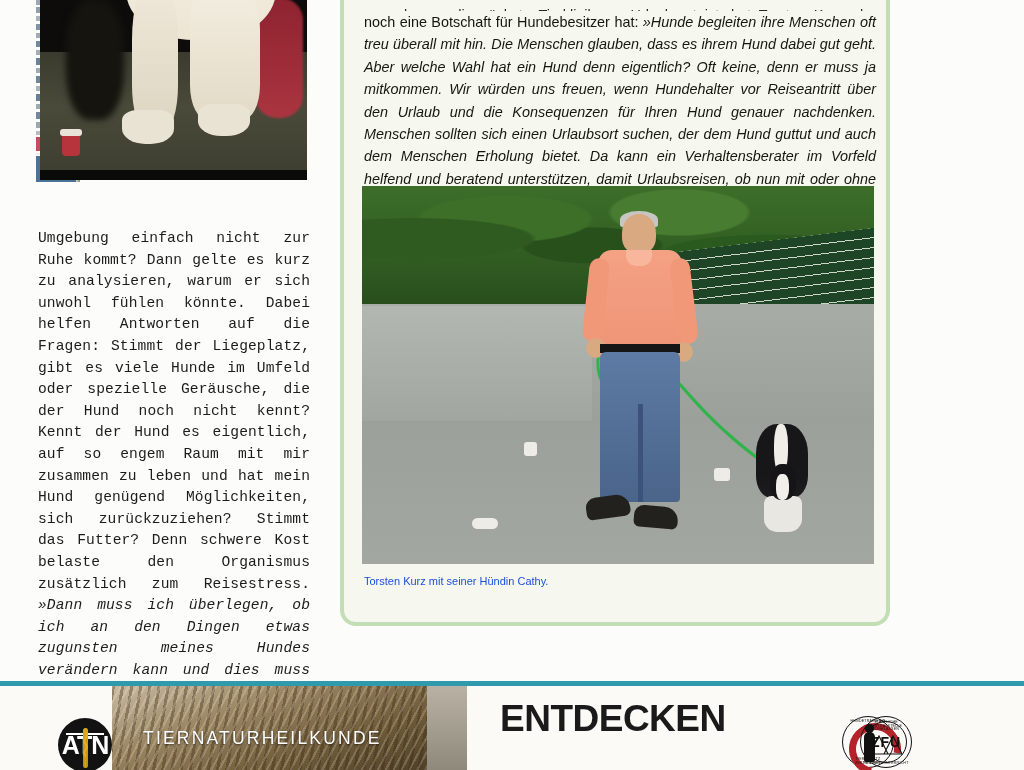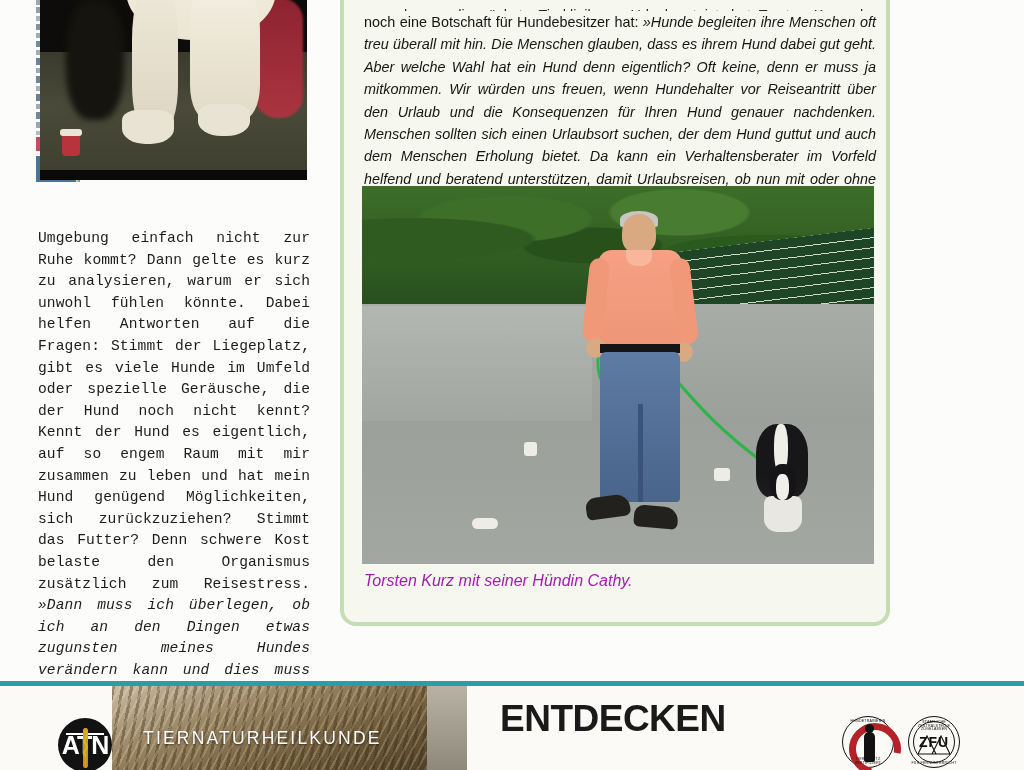--- a/index.html
+++ b/index.html
@@ -130,21 +130,21 @@
   .pm-doglegs{position:absolute;left:10px;top:72px;width:38px;height:36px;
      background:#e8e7e1;border-radius:20% 20% 36% 36%;}
   .pm-leash{position:absolute;left:0;top:0;width:100%;height:100%;}
   .pm-trash{position:absolute;background:#eeece6;border-radius:3px;}
   .pm-trash.t1{left:162px;top:256px;width:13px;height:14px;}
   .pm-trash.t2{left:352px;top:282px;width:16px;height:13px;}
   .pm-trash.t3{left:110px;top:332px;width:26px;height:11px;border-radius:6px;}
 
   .caption{
     position:absolute;left:20px;top:592px;width:500px;
-    font-size:16px;font-style:italic;color:#a21caf;line-height:18px;
+    font-size:11px;color:#1d4ed8;line-height:18px;
   }
 
   
   .divider{position:absolute;left:0;top:681px;width:1024px;height:5px;background:#2f9aab;}
   .adstrip{position:absolute;left:0;top:686px;width:1024px;height:84px;background:#fbfaf6;overflow:hidden;}
   .ad-photo{position:absolute;left:112px;top:0;width:315px;height:84px;overflow:hidden;
      background:linear-gradient(160deg,#c9bba1 0%,#9b8662 35%,#6f5b38 70%,#4f4026 100%);}
   .ad-fur{position:absolute;inset:0;
      background:
        repeating-linear-gradient(118deg,rgba(255,255,255,.18) 0 2px,transparent 2px 7px),
@@ -157,21 +157,21 @@
      color:#fff;font-size:25px;font-weight:700;letter-spacing:-1px;}
   .ad-logo-bar{position:absolute;left:8px;top:15px;width:38px;height:2px;background:#fff;}
   .ad-logo-snake{position:absolute;left:25px;top:10px;width:5px;height:40px;
      background:linear-gradient(180deg,#e0a81e,#c08a10);border-radius:3px;}
   .ad-name{position:absolute;left:143px;top:726px;color:#fff;font-size:17.5px;
      letter-spacing:2.2px;line-height:25px;text-shadow:0 1px 2px rgba(0,0,0,.55);}
   .ad-head{position:absolute;left:500px;top:700px;width:340px;
      font-size:37px;font-weight:700;letter-spacing:-.5px;line-height:38px;color:#1a1a1a;}
   .badge{position:absolute;top:716px;width:52px;height:52px;border-radius:50%;}
   .badge.b1{left:842px;}
-  .badge.b2{left:908px;}
+  .badge.b2{left:860px;}
   .b1-ring{position:absolute;inset:0;border-radius:50%;border:1px solid #111;}
   .b1-arc{position:absolute;left:7px;top:7px;width:38px;height:38px;border-radius:50%;
      border:7px solid #b5222a;border-bottom-color:transparent;transform:rotate(-35deg);}
   .b1-fig{position:absolute;left:22px;top:16px;width:11px;height:30px;background:#111;
      border-radius:5px 5px 2px 2px;}
   .b1-fig:before{content:"";position:absolute;left:1px;top:-8px;width:9px;height:9px;
      background:#111;border-radius:50%;}
   .b2-ring{position:absolute;inset:0;border-radius:50%;border:1.5px solid #111;}
   .b2-ring2{position:absolute;left:5px;top:5px;width:40px;height:40px;border-radius:50%;border:1px solid #111;}
   .b2-txt{position:absolute;inset:0;display:flex;align-items:center;justify-content:center;

